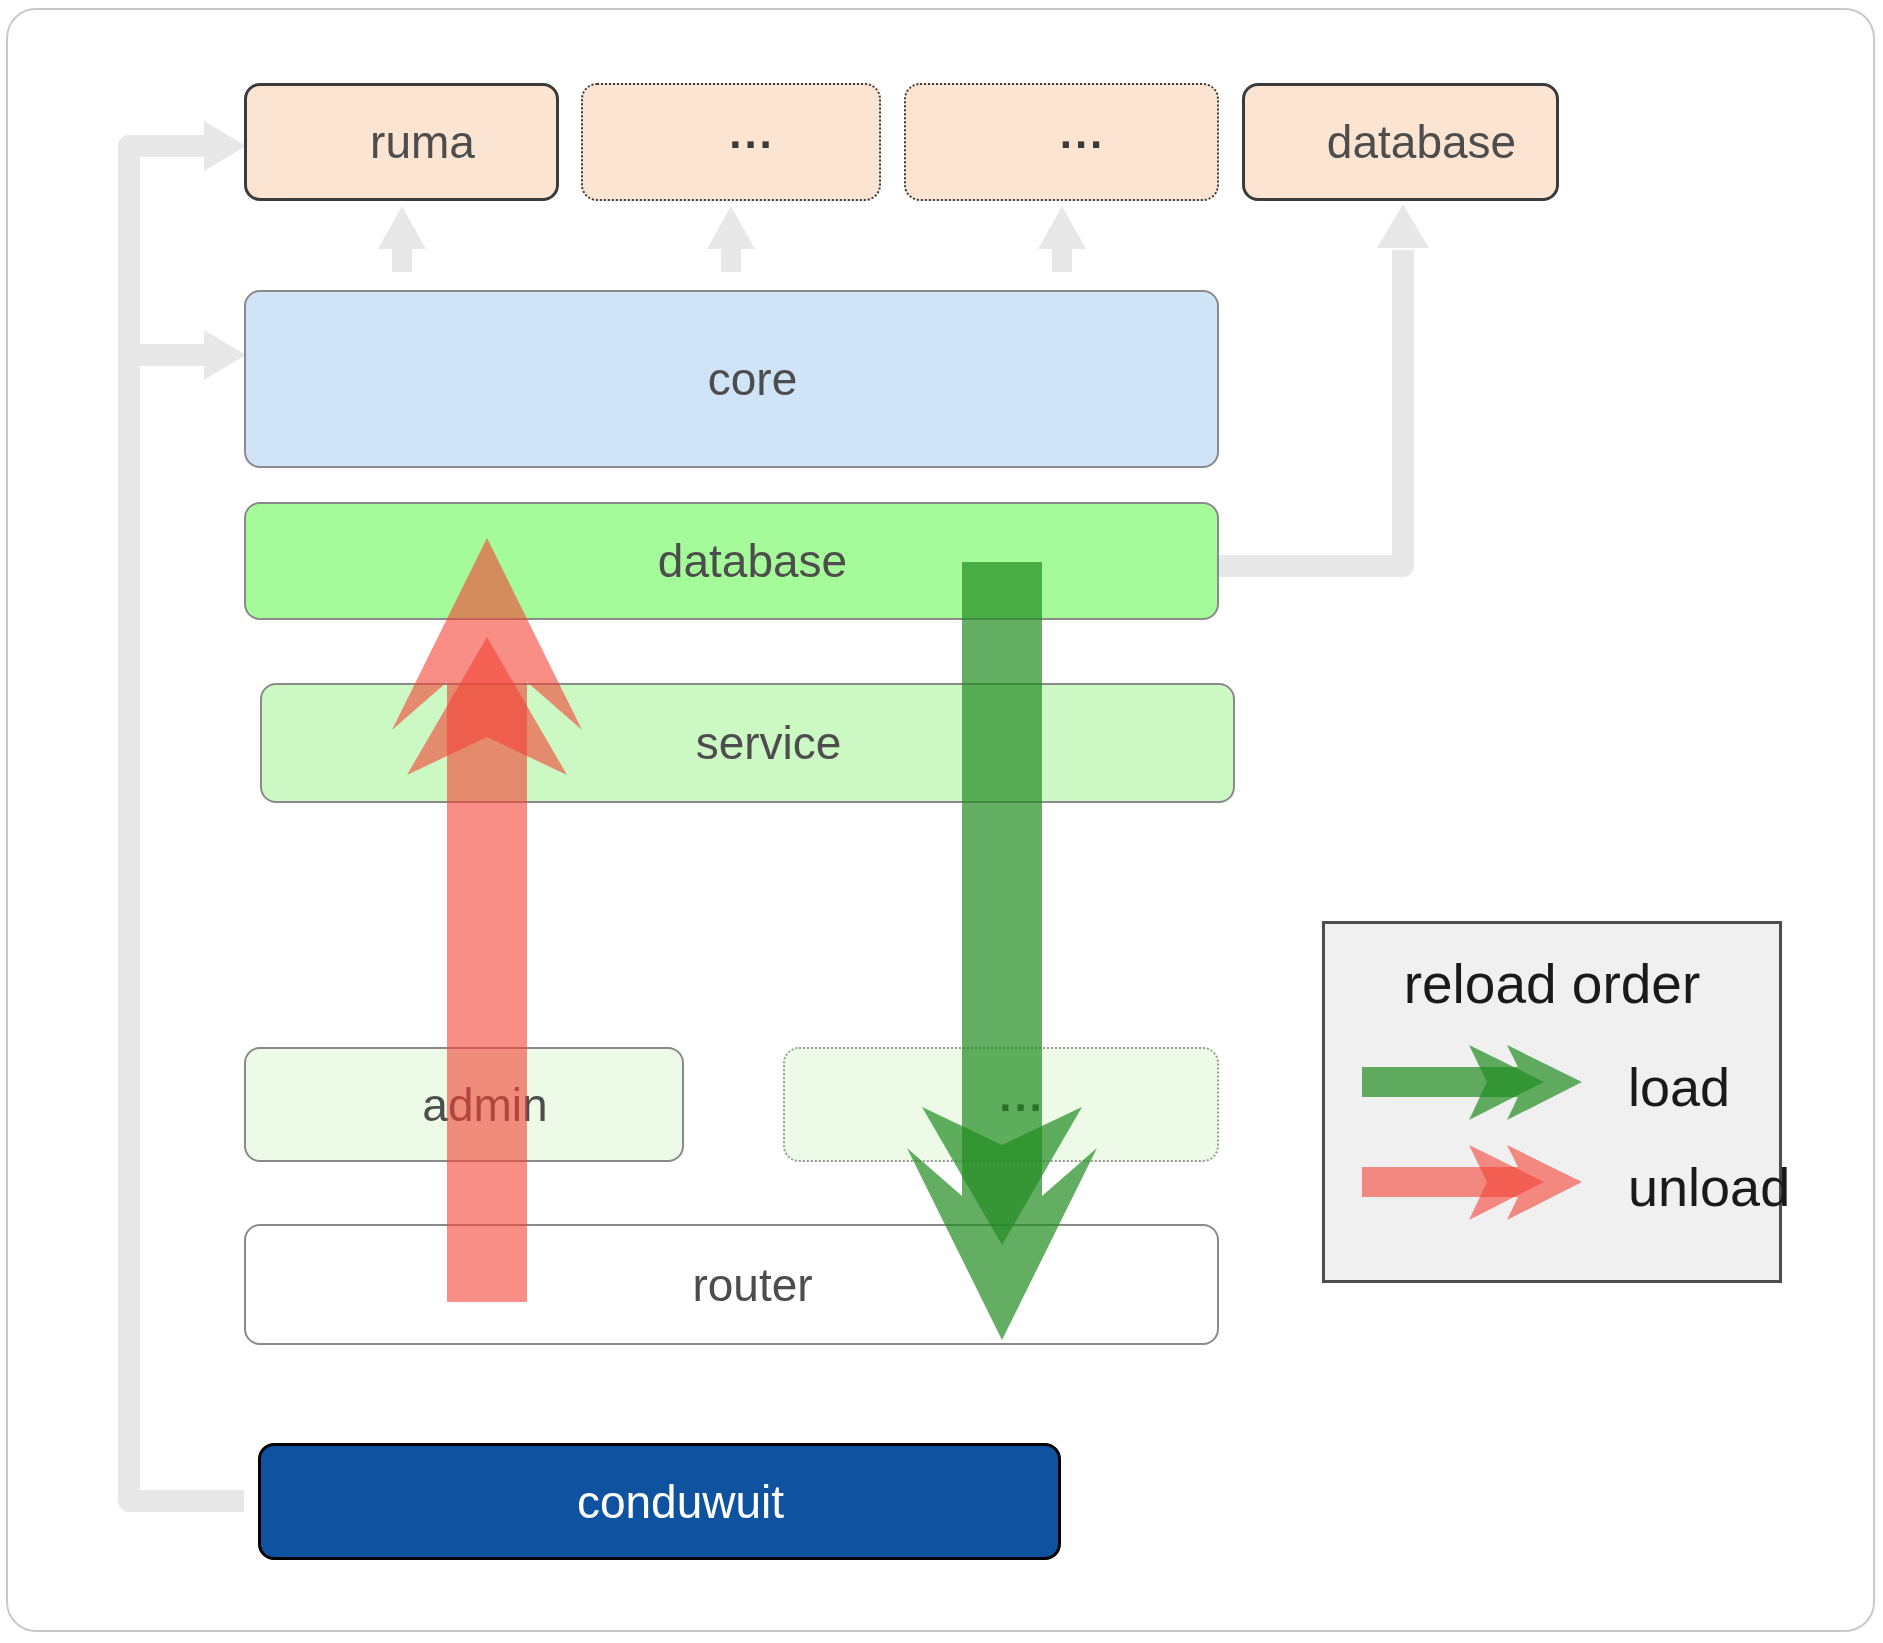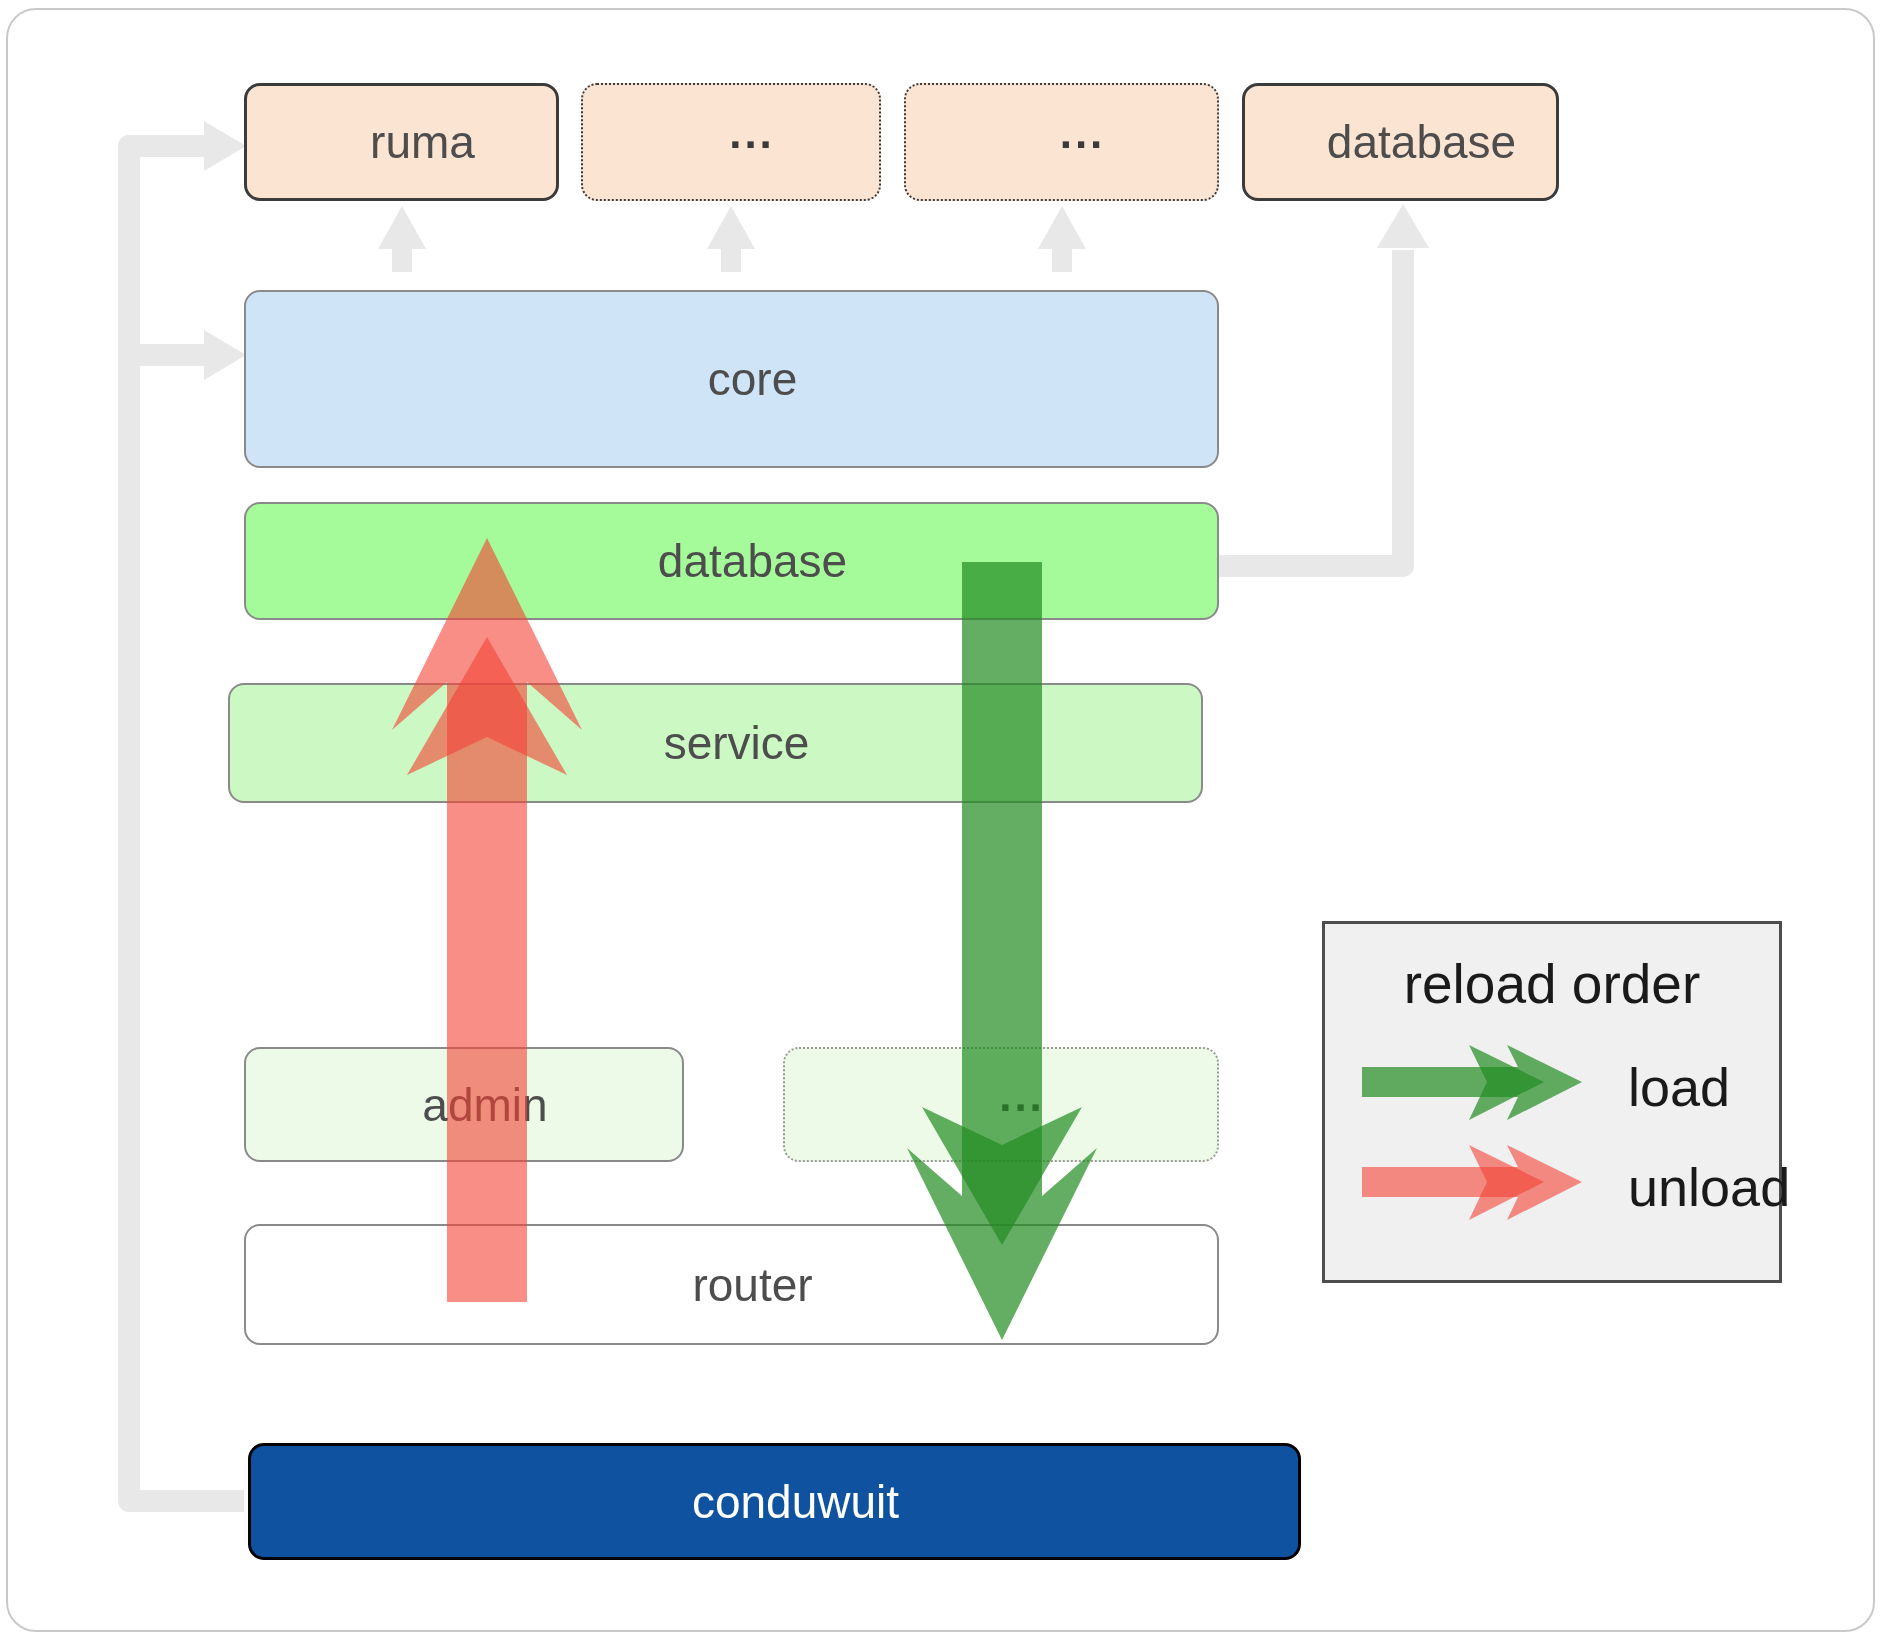--- a/index.html
+++ b/index.html
@@ -87,37 +87,37 @@
   </div>
 
   <div class="node solid-gray" style="left:244px;top:270px;width:975px;height:178px;background:var(--core_fill);margin-top:20px;">
     <span>core</span>
   </div>
 
   <div class="node solid-gray" style="left:244px;top:502px;width:975px;height:118px;background:var(--database_fill);">
     <span>database</span>
   </div>
 
-  <div class="node solid-gray" style="left:228px;top:683px;width:975px;height:120px;background:var(--service_fill);">
+  <div class="node solid-gray" style="left:260px;top:683px;width:975px;height:120px;background:var(--service_fill);">
     <span>service</span>
   </div>
 
 
   <div class="node solid-gray" style="left:244px;top:1047px;width:440px;height:115px;background:var(--admin_fill);">
     <span>admin</span>
   </div>
   <div class="node dotted-gray" style="left:783px;top:1047px;width:436px;height:115px;background:var(--admin_fill);">
     <span class="dots">...</span>
   </div>
 
   <div class="node solid-gray" style="left:244px;top:1224px;width:975px;height:121px;background:var(--router_fill);text-align:right;">
     <span>router</span>
   </div>
 
-  <div class="node" style="left:248px;top:1443px;width:1053px;height:117px;background:var(--conduwuit_fill);border:3px solid #000;color:#ffffff;">
+  <div class="node" style="left:258px;top:1443px;width:803px;height:117px;background:var(--conduwuit_fill);border:3px solid #000;color:#ffffff;">
     <span>conduwuit</span>
   </div>
 
   <div class="legend">
     <div class="legend-title">reload order</div>
     <div class="legend-label load">load</div>
     <div class="legend-label unload">unload</div>
   </div>
 
   <svg class="layer" width="1883" height="1643" style="z-index:3">

